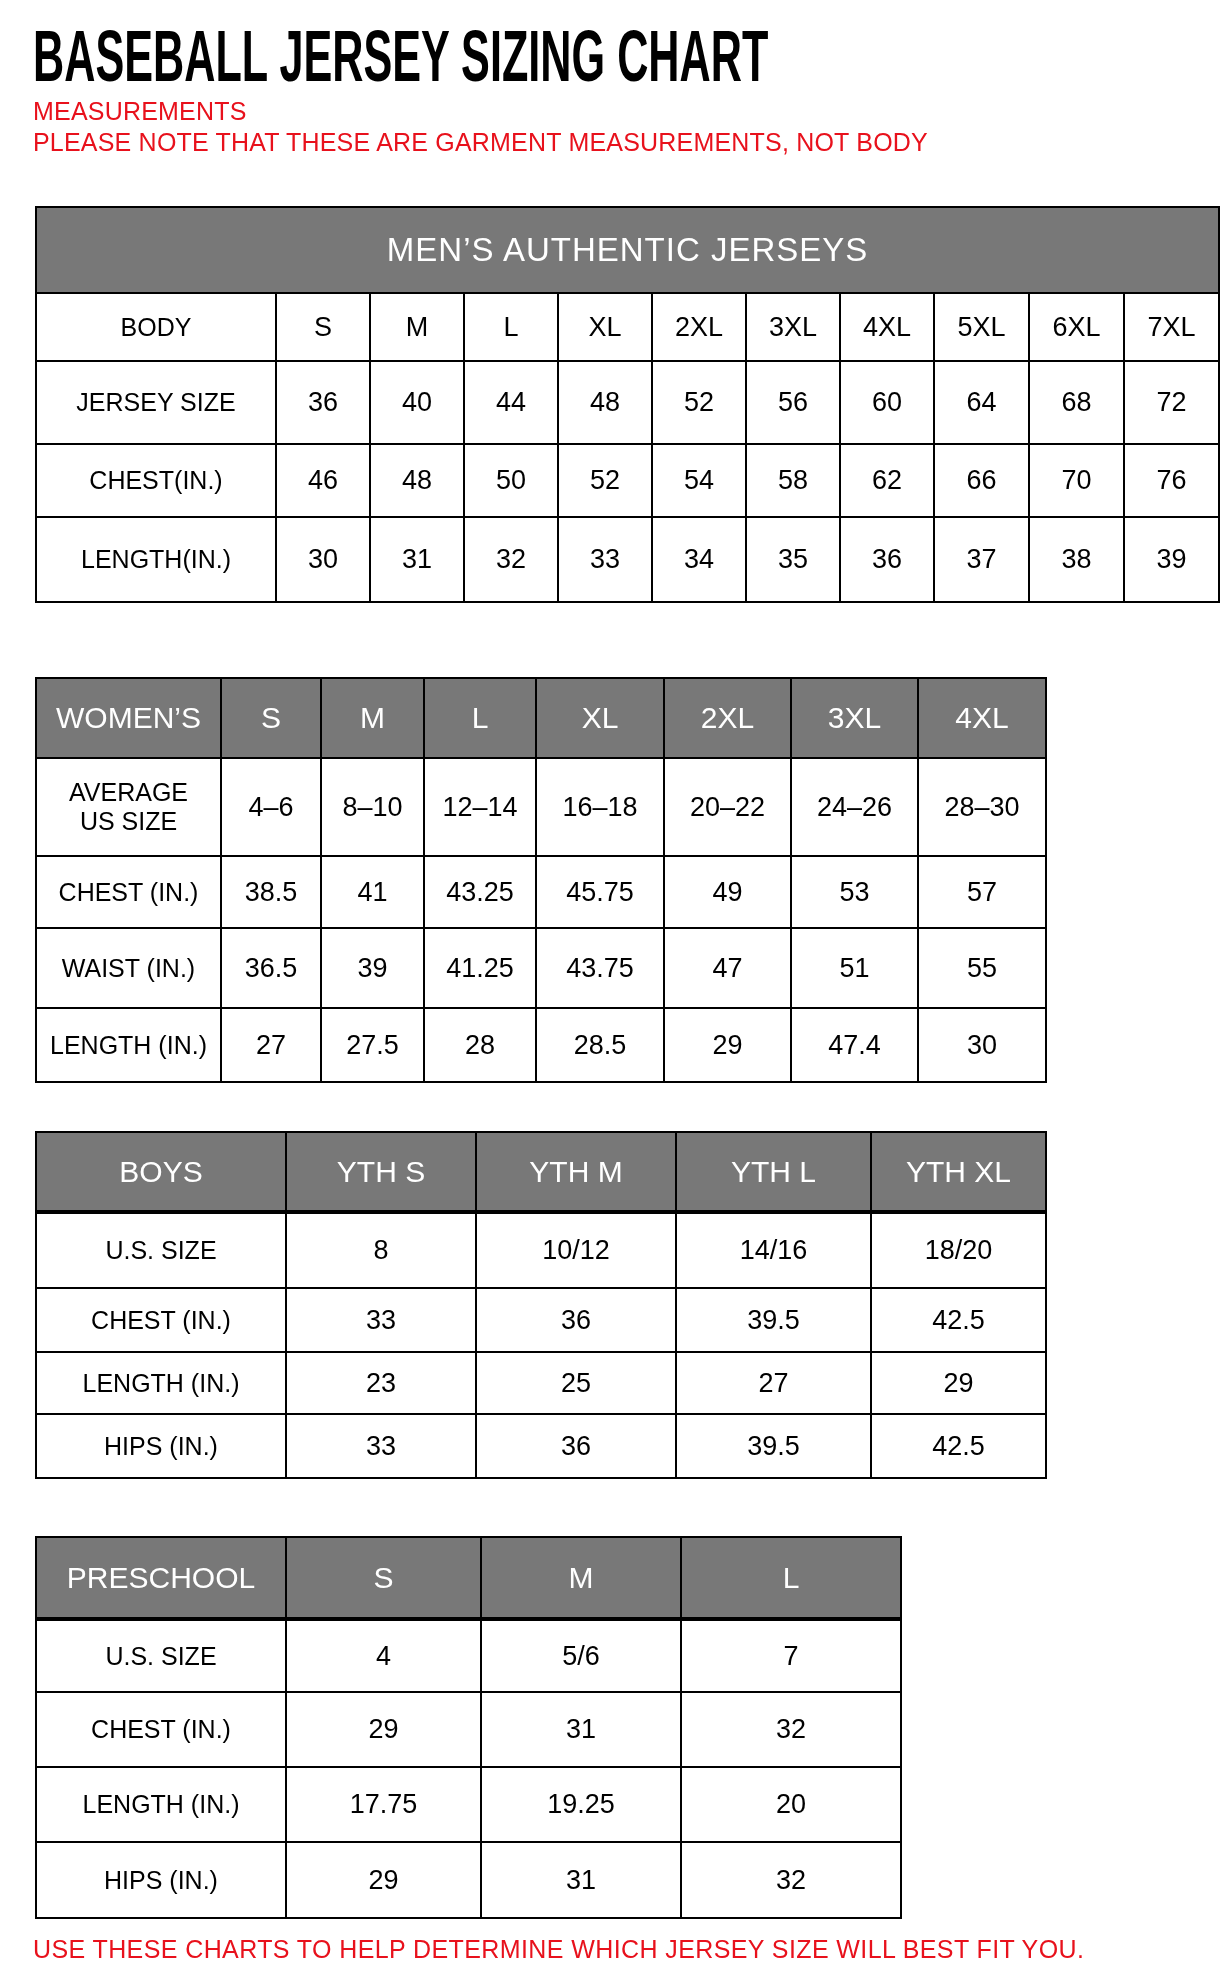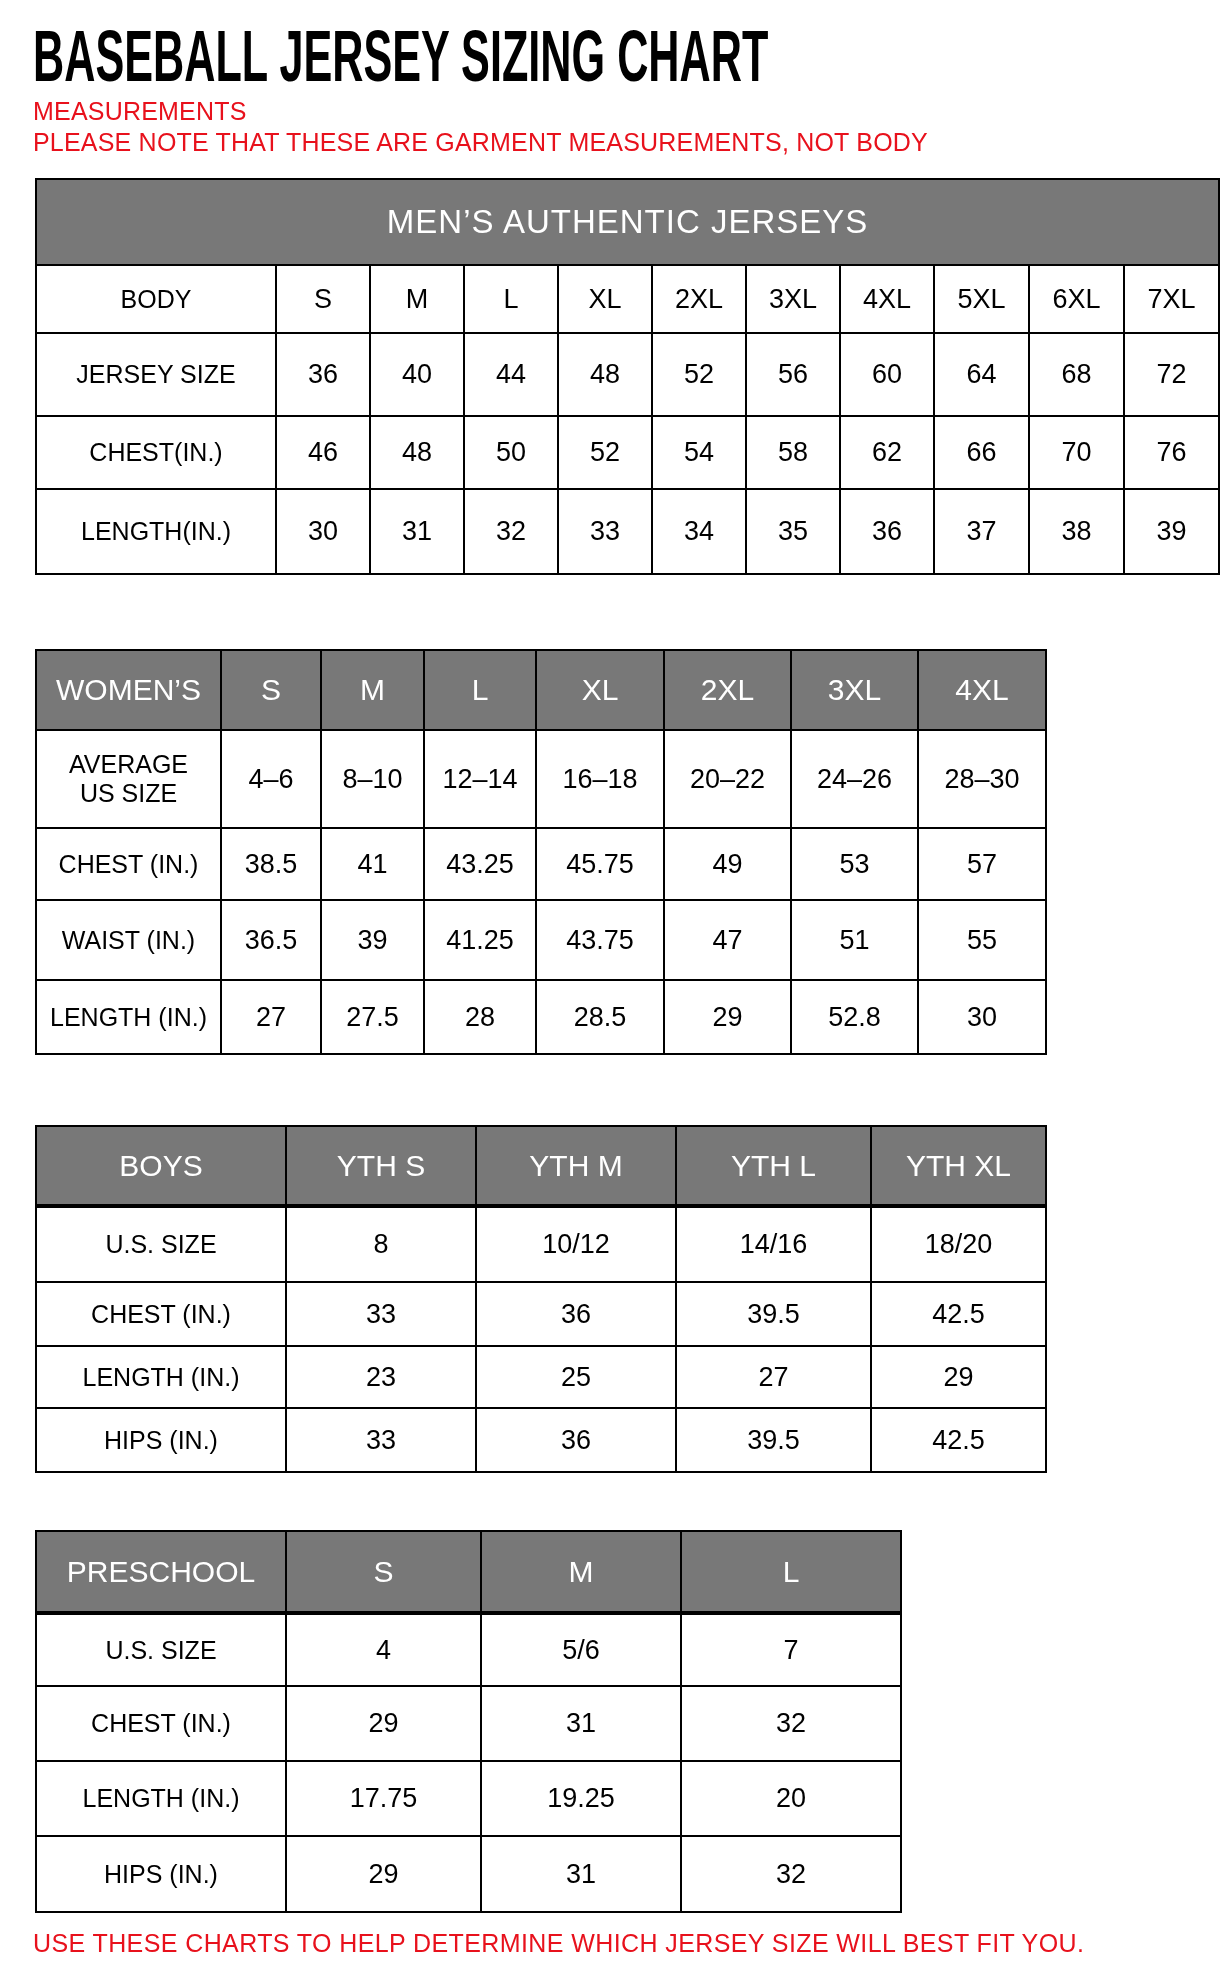--- a/index.html
+++ b/index.html
@@ -56,23 +56,23 @@
     font-size: 30px;
   }
   tr.thickline td { border-bottom: 4px solid #000000; }
   td.lbl {
     font-size: 25px;
     white-space: pre-line;
     line-height: 1.15;
   }
   td.num { font-size: 27px; }
 
-  .tbl-mens      { width: 1183px; margin-top: 20px; }
+  .tbl-mens      { width: 1183px; margin-top: 48px; }
   .tbl-womens    { width: 1010px; margin-top: 74px; }
-  .tbl-boys      { width: 1010px; margin-top: 70px; }
+  .tbl-boys      { width: 1010px; margin-top: 48px; }
   .tbl-preschool { width: 865px;  margin-top: 57px; }
 
   .footer-note {
     color: #e8111c;
     font-size: 25px;
     margin-top: 16px;
     letter-spacing: 0.4px;
     white-space: nowrap;
   }
 </style>
@@ -214,21 +214,21 @@
       <td class="num">51</td>
       <td class="num">55</td>
     </tr>
     <tr style="height:74px">
       <td class="lbl">LENGTH (IN.)</td>
       <td class="num">27</td>
       <td class="num">27.5</td>
       <td class="num">28</td>
       <td class="num">28.5</td>
       <td class="num">29</td>
-      <td class="num">52.8</td>
+      <td class="num">47.4</td>
       <td class="num">30</td>
     </tr>
   </tbody>
     </table>
 
   <table class="tbl tbl-boys">
     <colgroup>
       <col style="width:250px">
         <col style="width:190px">
         <col style="width:200px">

